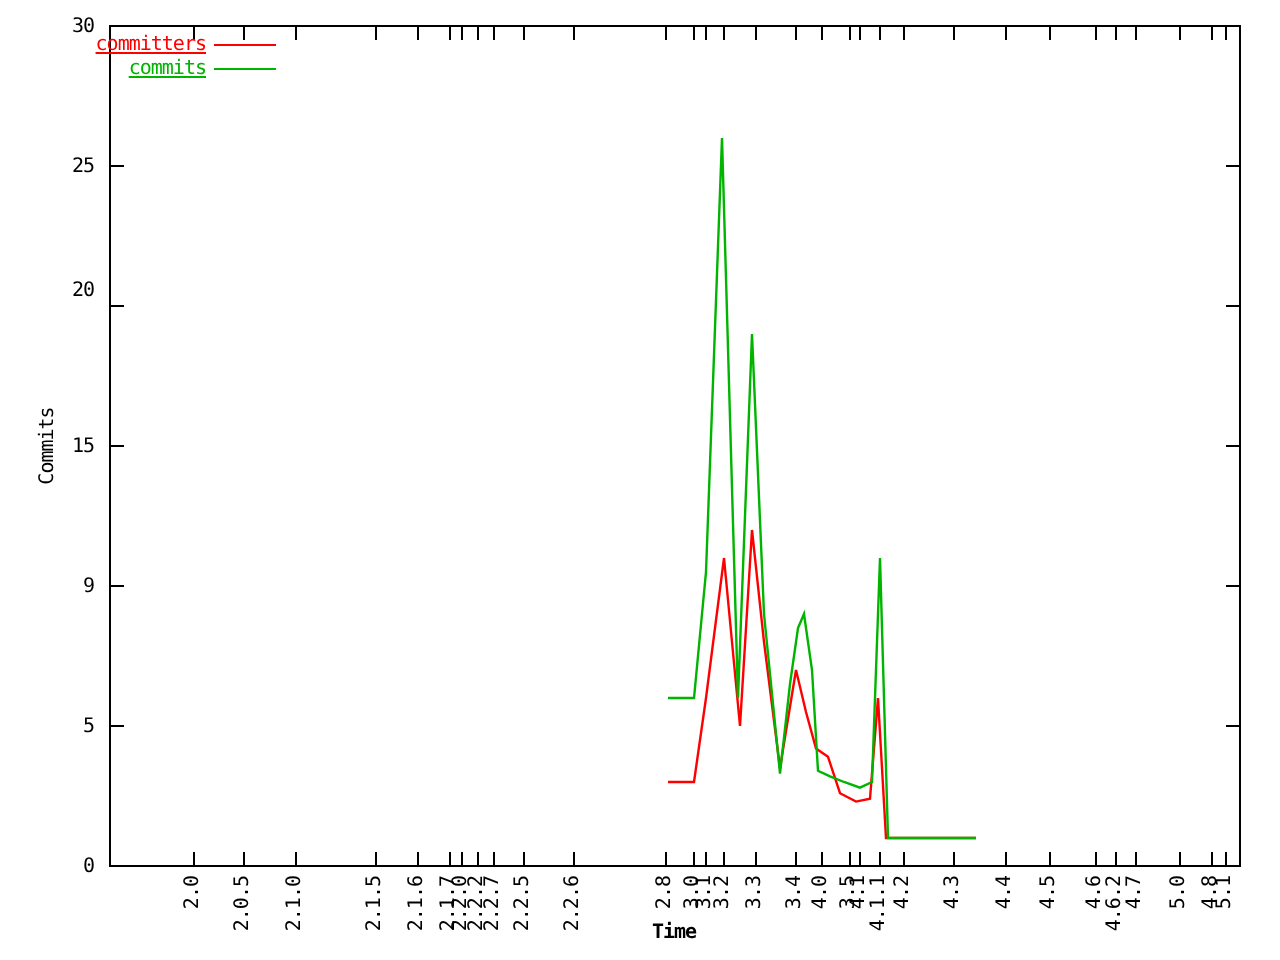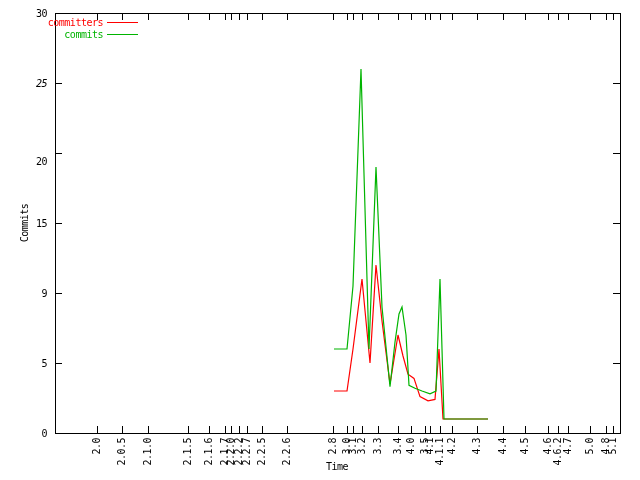--- a/index.html
+++ b/index.html
@@ -12,21 +12,21 @@
   .ytick-label { position:absolute; width:40px; text-align:right; line-height:11px; }
   .xtick-label {
     position:absolute; width:60px; text-align:right; line-height:11px; white-space:nowrap;
     transform:rotate(-90deg); transform-origin:100% 0;
   }
   .ylabel {
     position:absolute; white-space:nowrap;
     transform:translate(-50%,-50%) rotate(-90deg);
   }
   .xlabel { position:absolute; white-space:nowrap; transform:translateX(-50%); }
-  .legend-label { position:absolute; width:103px; text-align:right; line-height:11px; }
+  .legend-label { position:absolute; width:103px; text-align:right; line-height:11px;text-decoration:underline; }
   .legend-line { position:absolute; width:31px; height:0; border-top:1px solid #000; }
 </style>
 </head>
 <body>
 
 <div class="chart">
   <svg id="plot" width="640" height="480">
       <rect x="55" y="13" width="565" height="420" fill="none" stroke="#000000" stroke-width="1" shape-rendering="crispEdges"></rect>
       <line x1="55" y1="433" x2="62" y2="433" stroke="#000000" shape-rendering="crispEdges"></line>
       <line x1="620" y1="433" x2="613" y2="433" stroke="#000000" shape-rendering="crispEdges"></line>
@@ -103,36 +103,36 @@
       <line x1="606" y1="433" x2="606" y2="426" stroke="#000000" shape-rendering="crispEdges"></line>
       <line x1="606" y1="13" x2="606" y2="20" stroke="#000000" shape-rendering="crispEdges"></line>
       <line x1="613" y1="433" x2="613" y2="426" stroke="#000000" shape-rendering="crispEdges"></line>
       <line x1="613" y1="13" x2="613" y2="20" stroke="#000000" shape-rendering="crispEdges"></line>
       <polyline points="334,391.0 347,391.0 353,349.0 362,279.0 370,363.0 376,265.0 382,321.0 390,384.0 398,335.0 403,356.0 408,374.2 414,378.4 420,396.6 428,400.8 435,399.4 439,349.0 443,419.0 488,419.0" fill="none" stroke="#ff0000" stroke-width="1.2"></polyline>
       <polyline points="334,349.0 347,349.0 353,286.0 361,69.0 369,349.0 376,167.0 382,307.0 390,386.8 395,342.0 399,314.0 402,307.0 406,335.0 409,385.4 415,388.2 422,391.0 430,393.8 436,391.0 440,279.0 444,419.0 488,419.0" fill="none" stroke="#00b400" stroke-width="1.2"></polyline>
     </svg>
 
   <div class="ylabel" style="left:24px; top:223px;">Commits</div>
 
-  <div class="xlabel" style="left:337px; top:461px;">Time</div>
+  <div class="xlabel" style="left:337px; top:461px;font-weight:bold;">Time</div>
 
   <div>
     <div class="legend-label" style="left:0px; top:17px; color:#ff0000;">committers</div>
     <div class="legend-line" id="legend-line-0" style="left: 107px; top: 22px; border-top-color: rgb(255, 0, 0);"></div>
     <div class="legend-label" style="left:0px; top:29px; color:#00b400;">commits</div>
     <div class="legend-line" id="legend-line-1" style="left: 107px; top: 34px; border-top-color: rgb(0, 180, 0);"></div>
   </div>
 
   <div id="tick-labels">
       <div class="ytick-label" style="left: 7px; top: 428px;">0</div>
       <div class="ytick-label" style="left: 7px; top: 358px;">5</div>
       <div class="ytick-label" style="left: 7px; top: 288px;">9</div>
       <div class="ytick-label" style="left: 7px; top: 218px;">15</div>
-      <div class="ytick-label" style="left: 7px; top: 156px;">20</div>
-      <div class="ytick-label" style="left: 7px; top: 78px; font-style: italic;">25</div>
+      <div class="ytick-label" style="left: 7px; top: 140px;">20</div>
+      <div class="ytick-label" style="left: 7px; top: 78px;">25</div>
       <div class="ytick-label" style="left: 7px; top: 8px; text-align: right;">30</div>
       <div class="xtick-label" style="left: 31px; top: 438px;">2.0</div>
       <div class="xtick-label" style="left: 56px; top: 438px;">2.0.5</div>
       <div class="xtick-label" style="left: 82px; top: 438px;">2.1.0</div>
       <div class="xtick-label" style="left: 122px; top: 438px;">2.1.5</div>
       <div class="xtick-label" style="left: 143px; top: 438px;">2.1.6</div>
       <div class="xtick-label" style="left: 159px; top: 438px;">2.1.7</div>
       <div class="xtick-label" style="left: 165px; top: 438px;">2.2.0</div>
       <div class="xtick-label" style="left: 173px; top: 438px;">2.2.2</div>
       <div class="xtick-label" style="left: 181px; top: 438px;">2.2.7</div>

